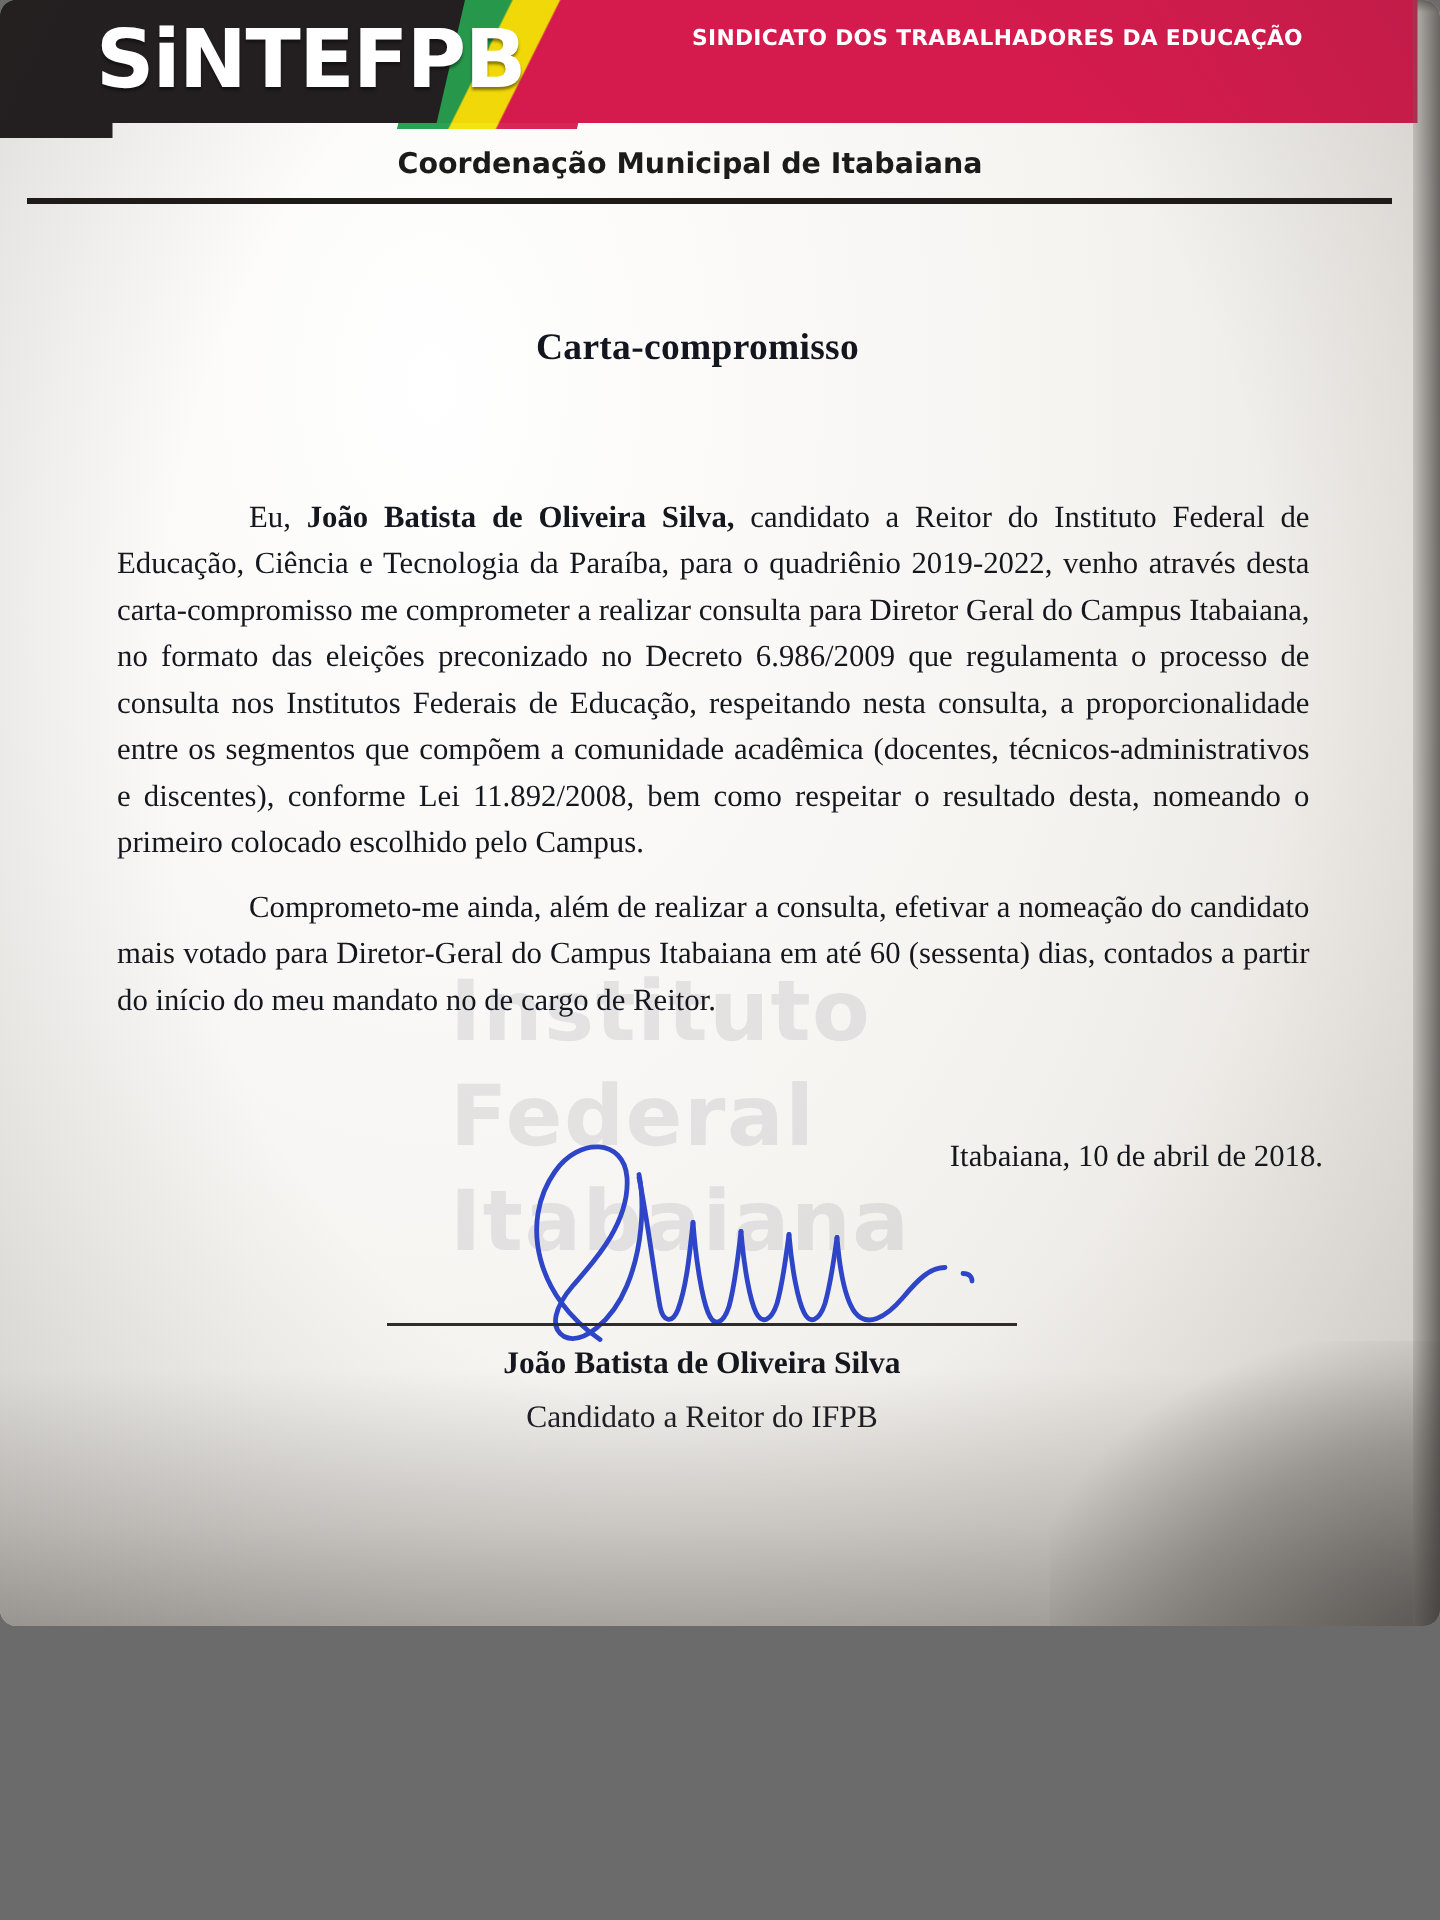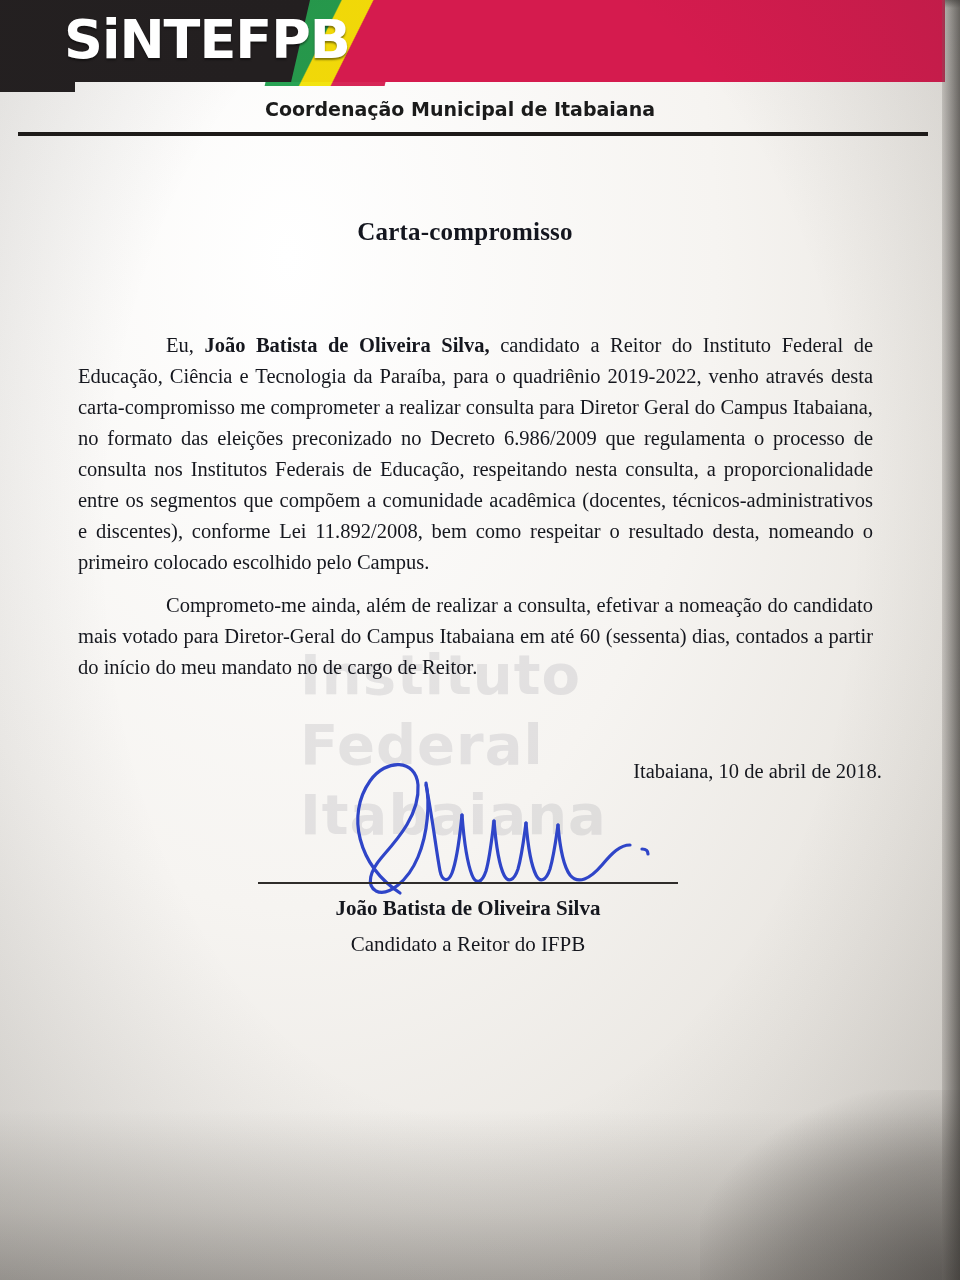--- a/index.html
+++ b/index.html
@@ -3,24 +3,25 @@
 <meta charset="utf-8">
 <style>
   html, body {
     margin: 0;
     padding: 0;
     background: #6b6b6b;
   }
   #page {
     position: relative;
     width: 960px;
-    height: 1280px;
+    height: 1084px;
     overflow: hidden;
     background: #8d8a86;
     font-family: "Liberation Serif", serif;
+    border-radius: 11px;
   }
 
   
   .sheet {
     position: absolute;
     left: 0;
     top: 0;
     width: 960px;
     height: 1280px;
     background:
@@ -263,20 +264,21 @@
   <div class="top-dark"></div>
 
   <div class="letterhead">
     <div class="lh-red"></div>
     <div class="lh-flag"></div>
     <div class="lh-black"></div>
     <div class="lh-wordmark">
       <span>SiNTEF</span><span class="pb">PB</span>
     </div>
     <div class="lh-tagline">
+      <div>SINDICATO DOS TRABALHADORES DA EDUCAÇÃO</div>
     </div>
   </div>
 
   <div class="lh-sub">Coordenação Municipal de Itabaiana</div>
   <div class="lh-rule"></div>
 
   <div class="watermark">
     <div>Instituto</div>
     <div>Federal</div>
     <div>Itabaiana</div>

